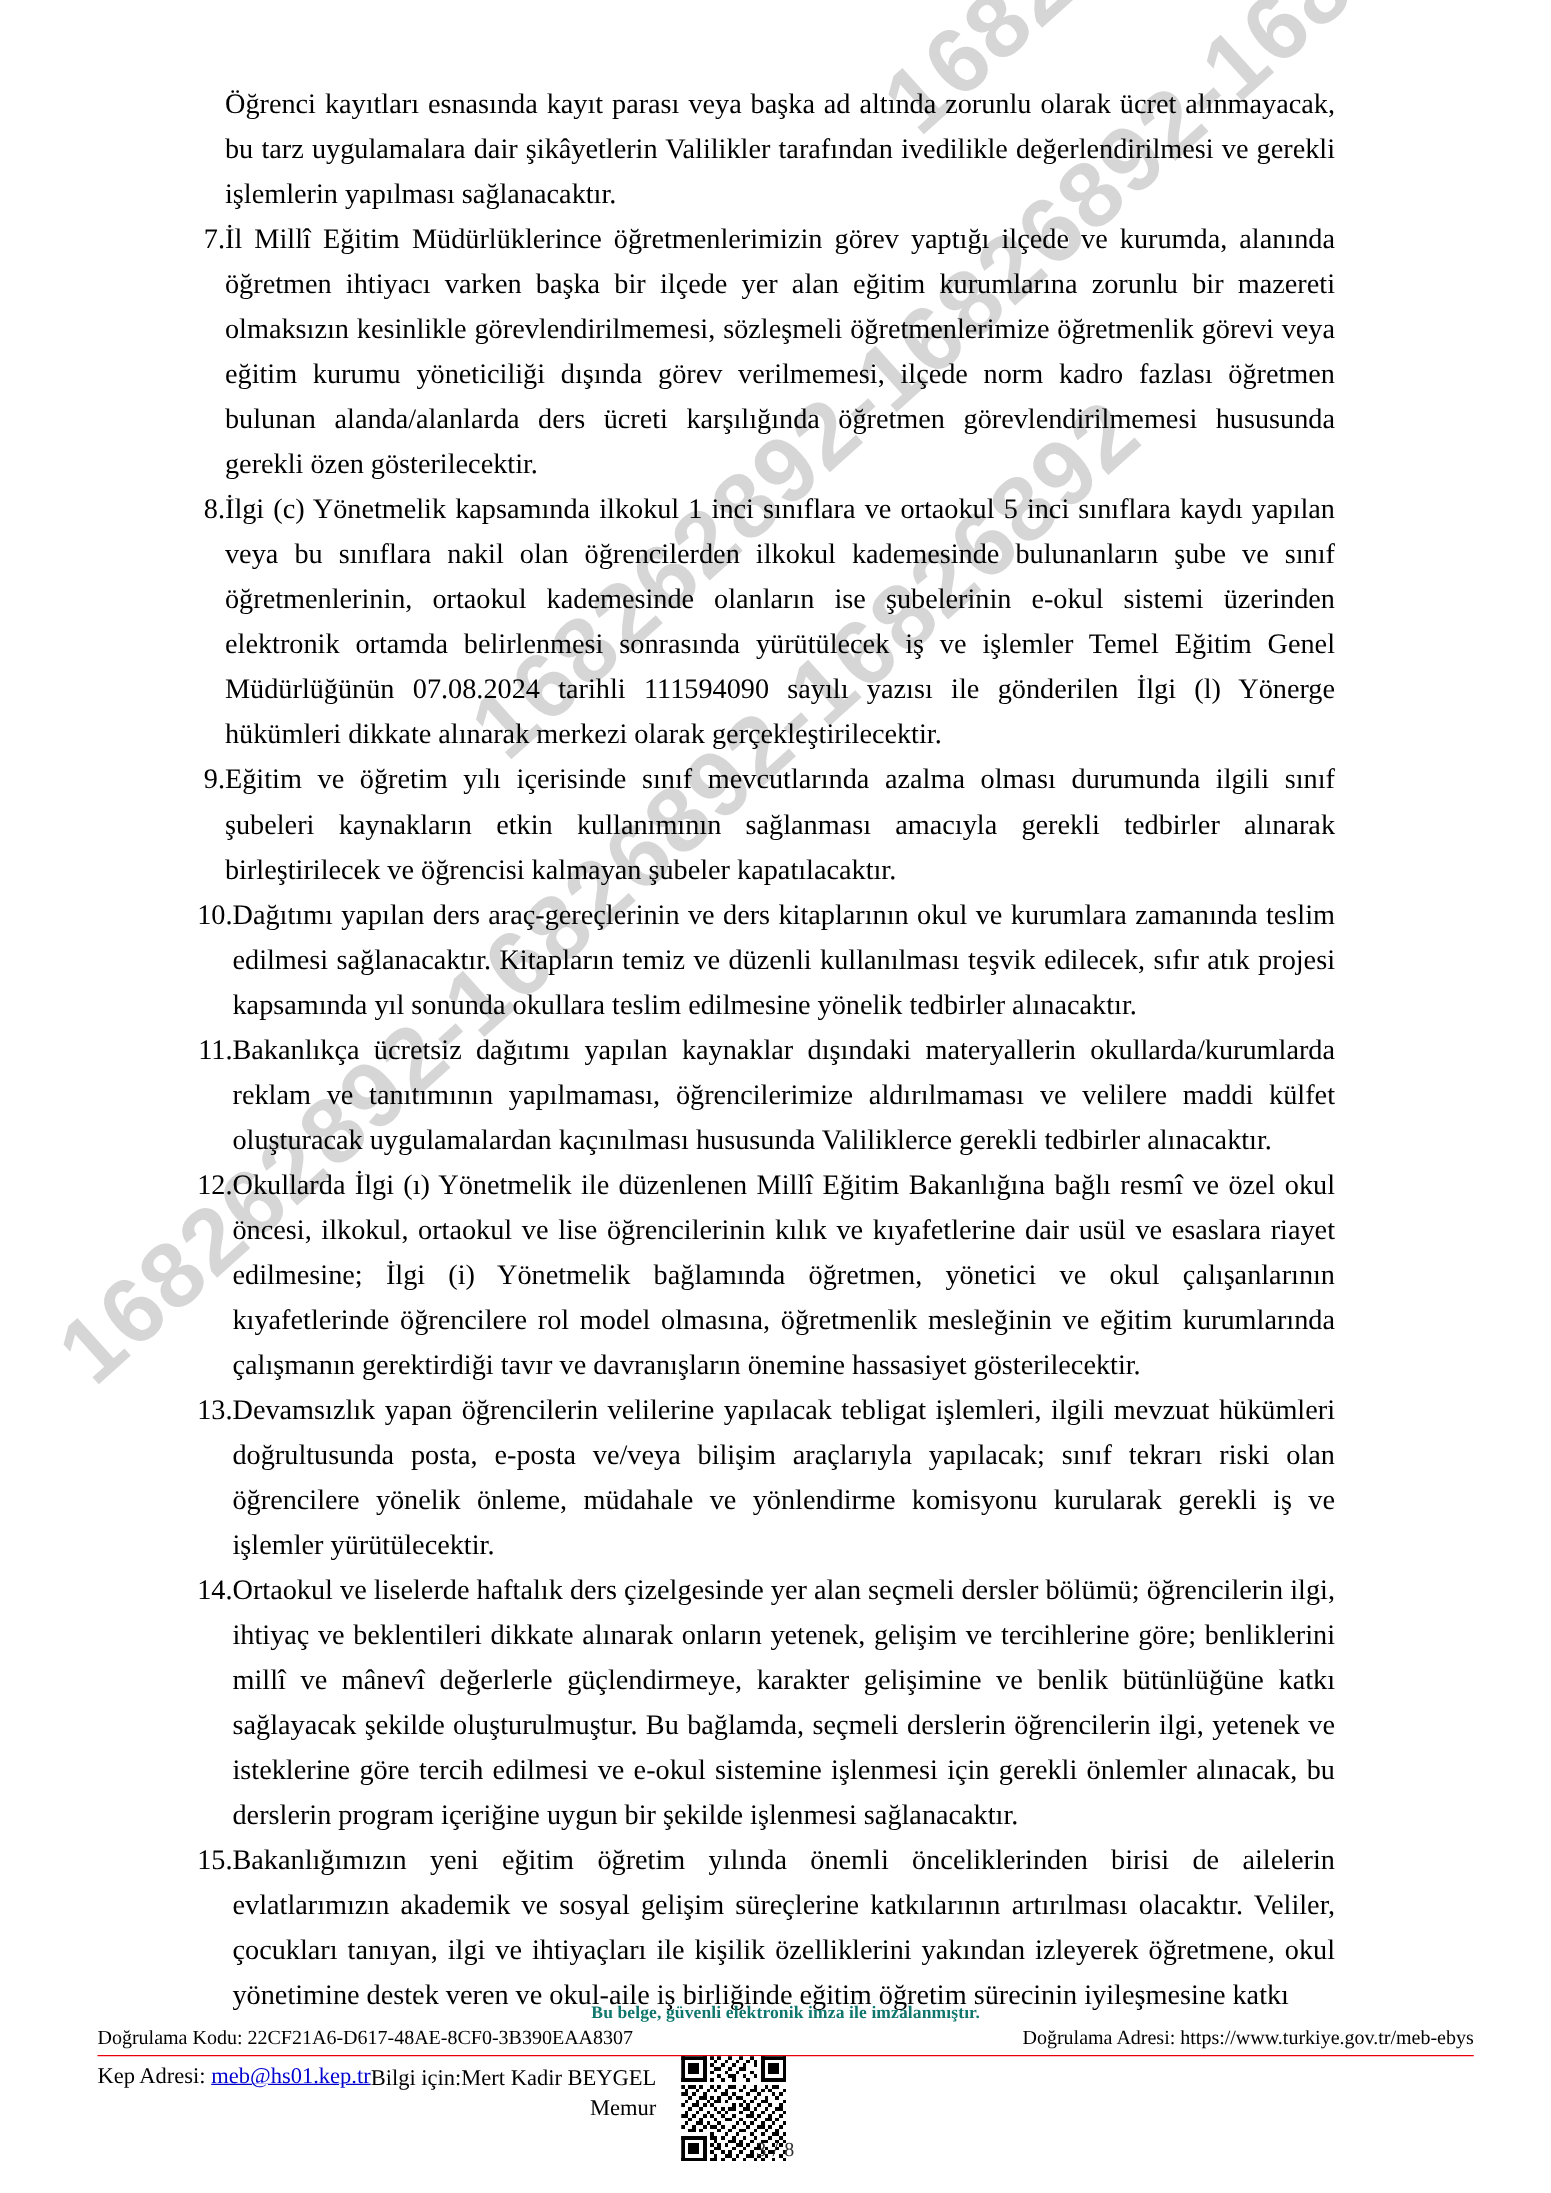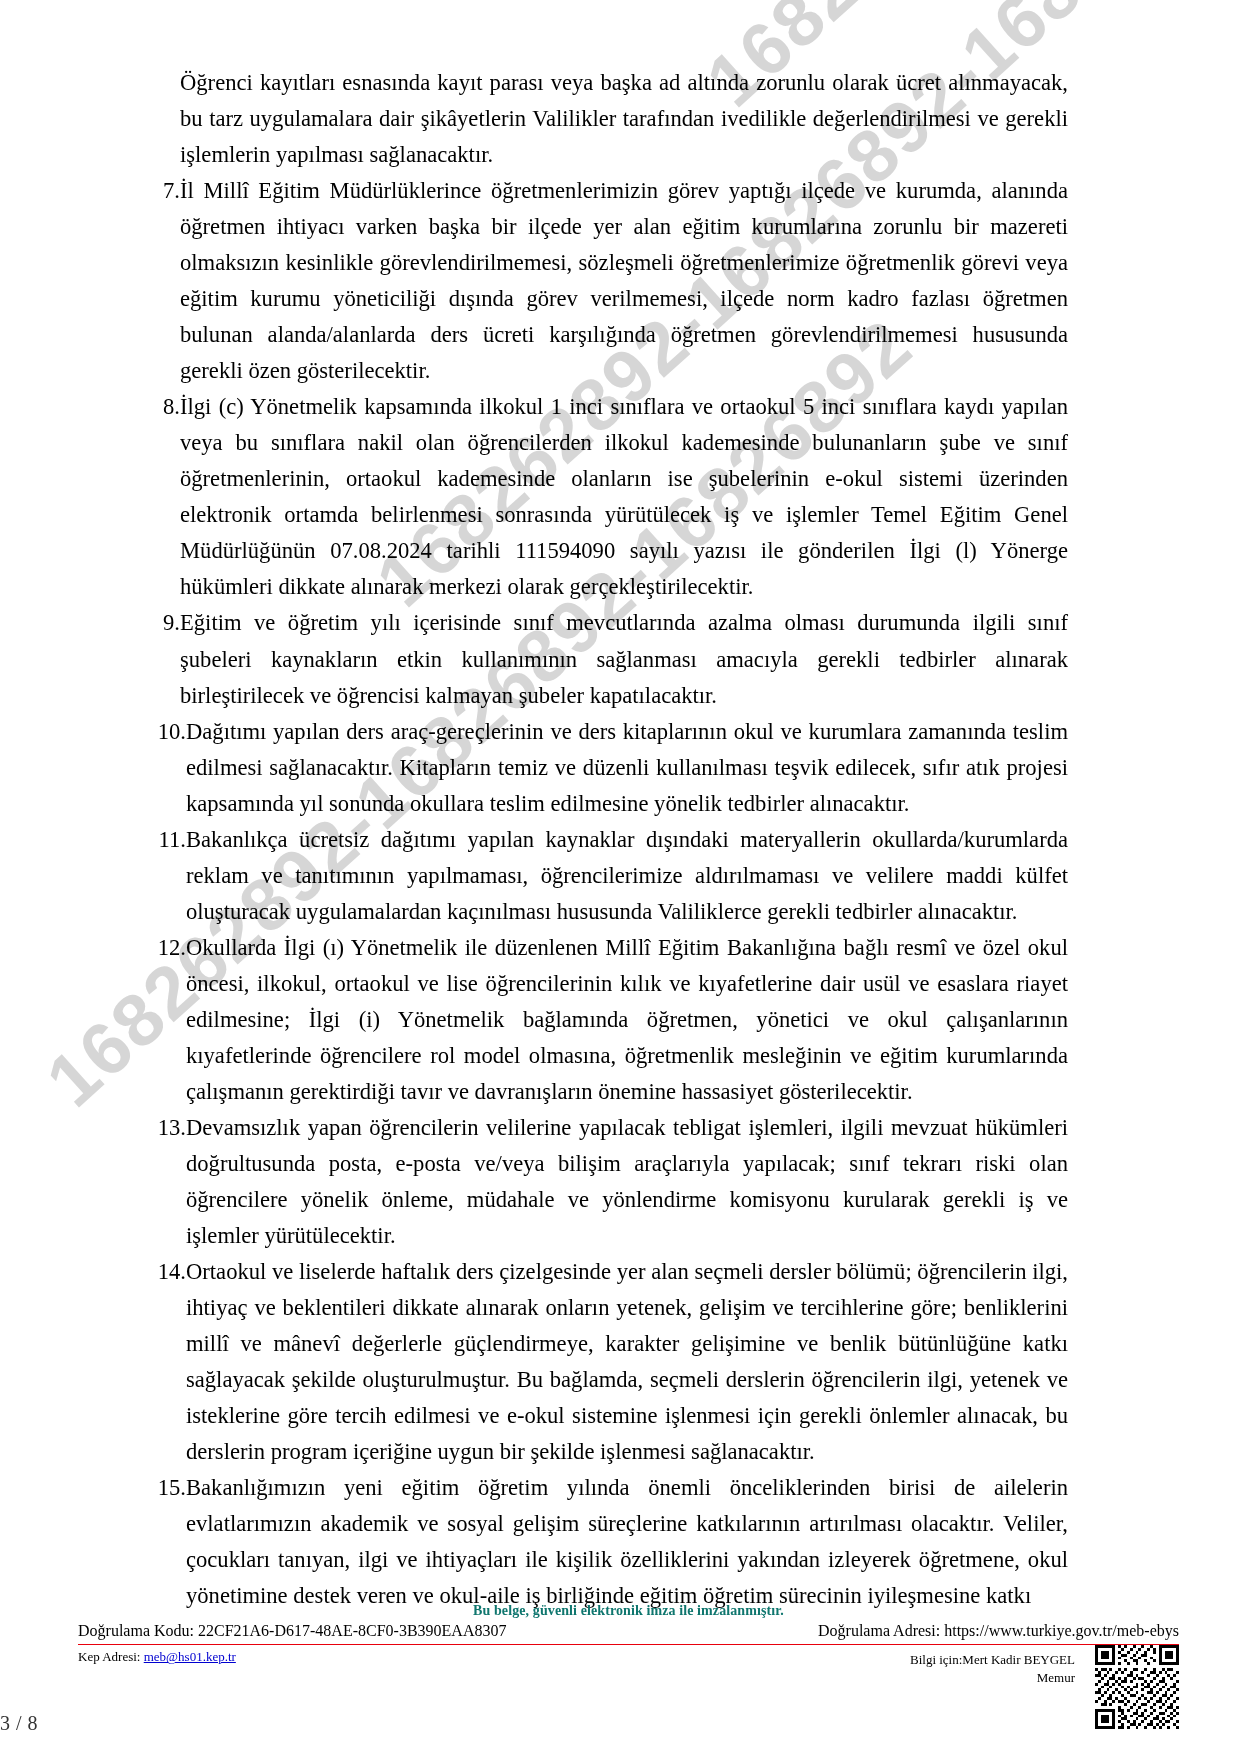--- a/index.html
+++ b/index.html
@@ -127,23 +127,23 @@
     font-size: 16px;
     line-height: 1.28;
   }
   .footer-rule {
     border: 0;
     border-top: 1.6px solid #e8000d;
     margin: 3px 0 4px 0;
   }
   .footer-row-2 {
     display: flex;
-    justify-content: space-between;
+    justify-content: flex-start;
     align-items: flex-start;
-    font-size: 13px;
+    font-size: 18px;
     line-height: 1.3;
   }
   .kep-link {
     color: #0000d0;
     text-decoration: underline;
   }
   .signer-block {
     text-align: right;
     display: flex;
     align-items: flex-start;
@@ -158,22 +158,22 @@
     width: 84px;
     height: 84px;
     flex: 0 0 84px;
     margin-top: -4px;
   }
   .page-number {
     position: absolute;
     left: 0;
     right: 0;
     top: 1712px;
-    text-align: left;
-    font-size: 20px;
+    text-align: center;
+    font-size: 16px;
     color: #333;
     z-index: 3;
     letter-spacing: 0.5px;
   }
 </style>
 </head>
 <body>
 
 <div class="page">
 

